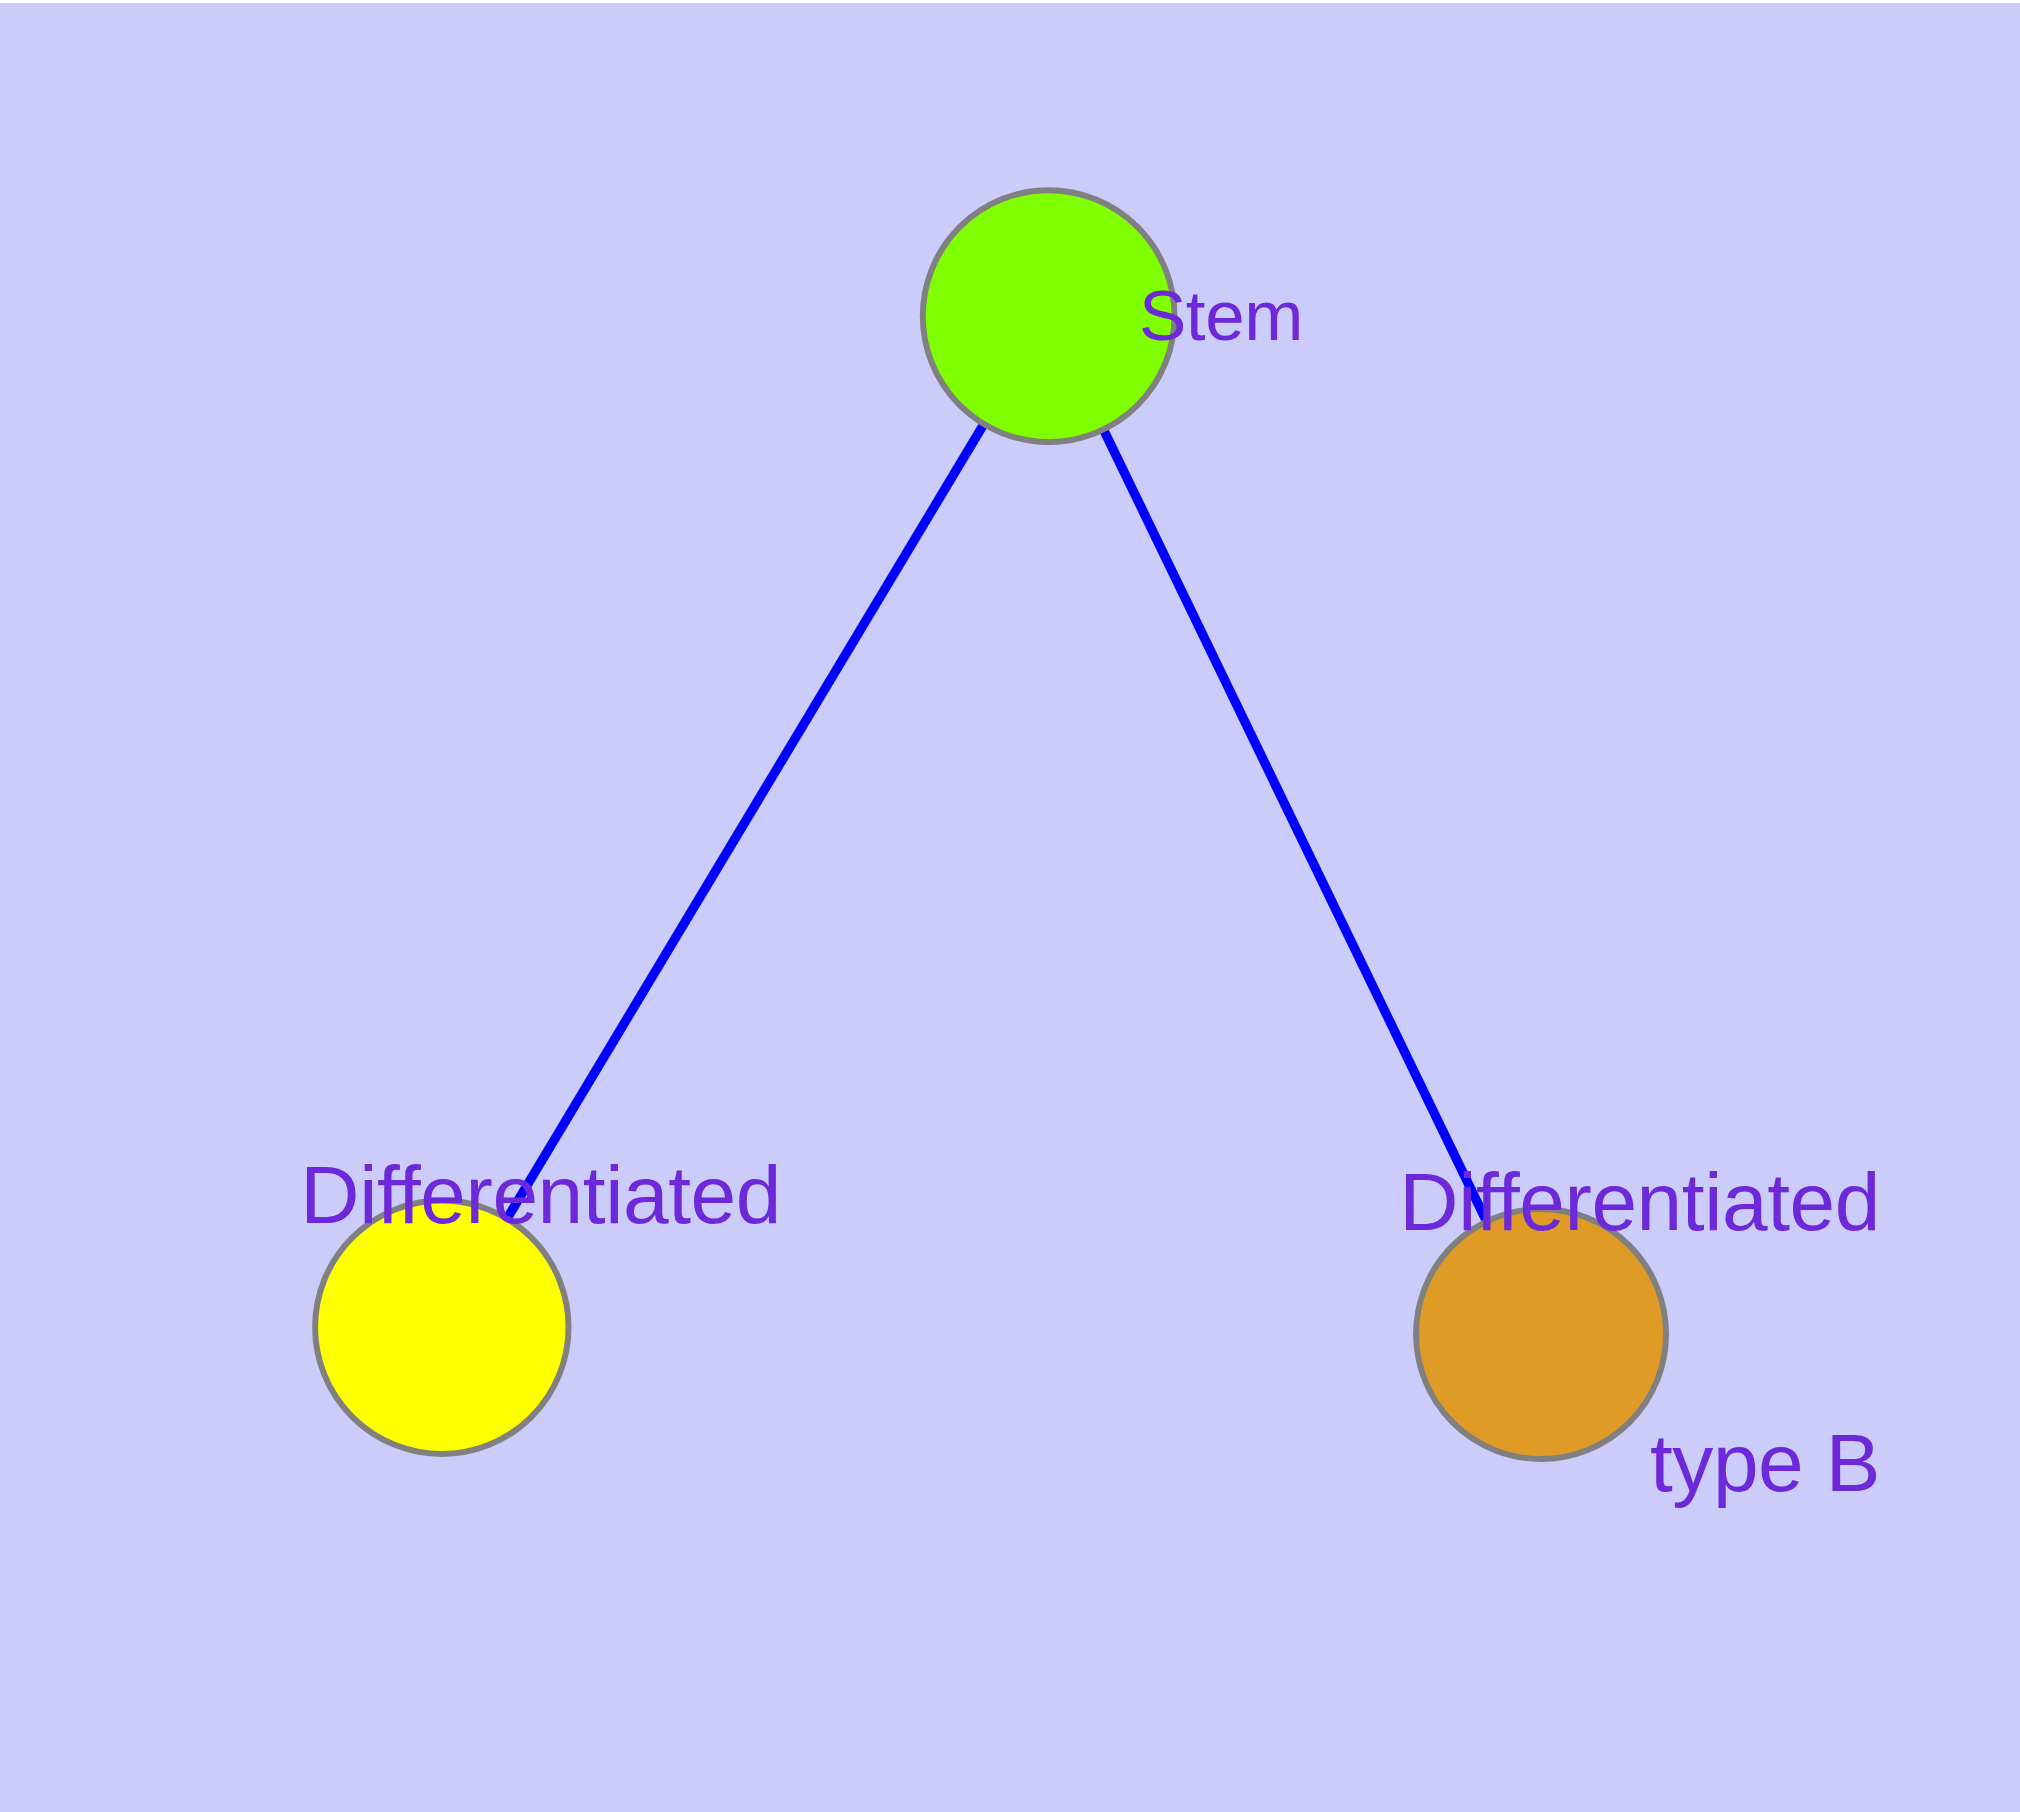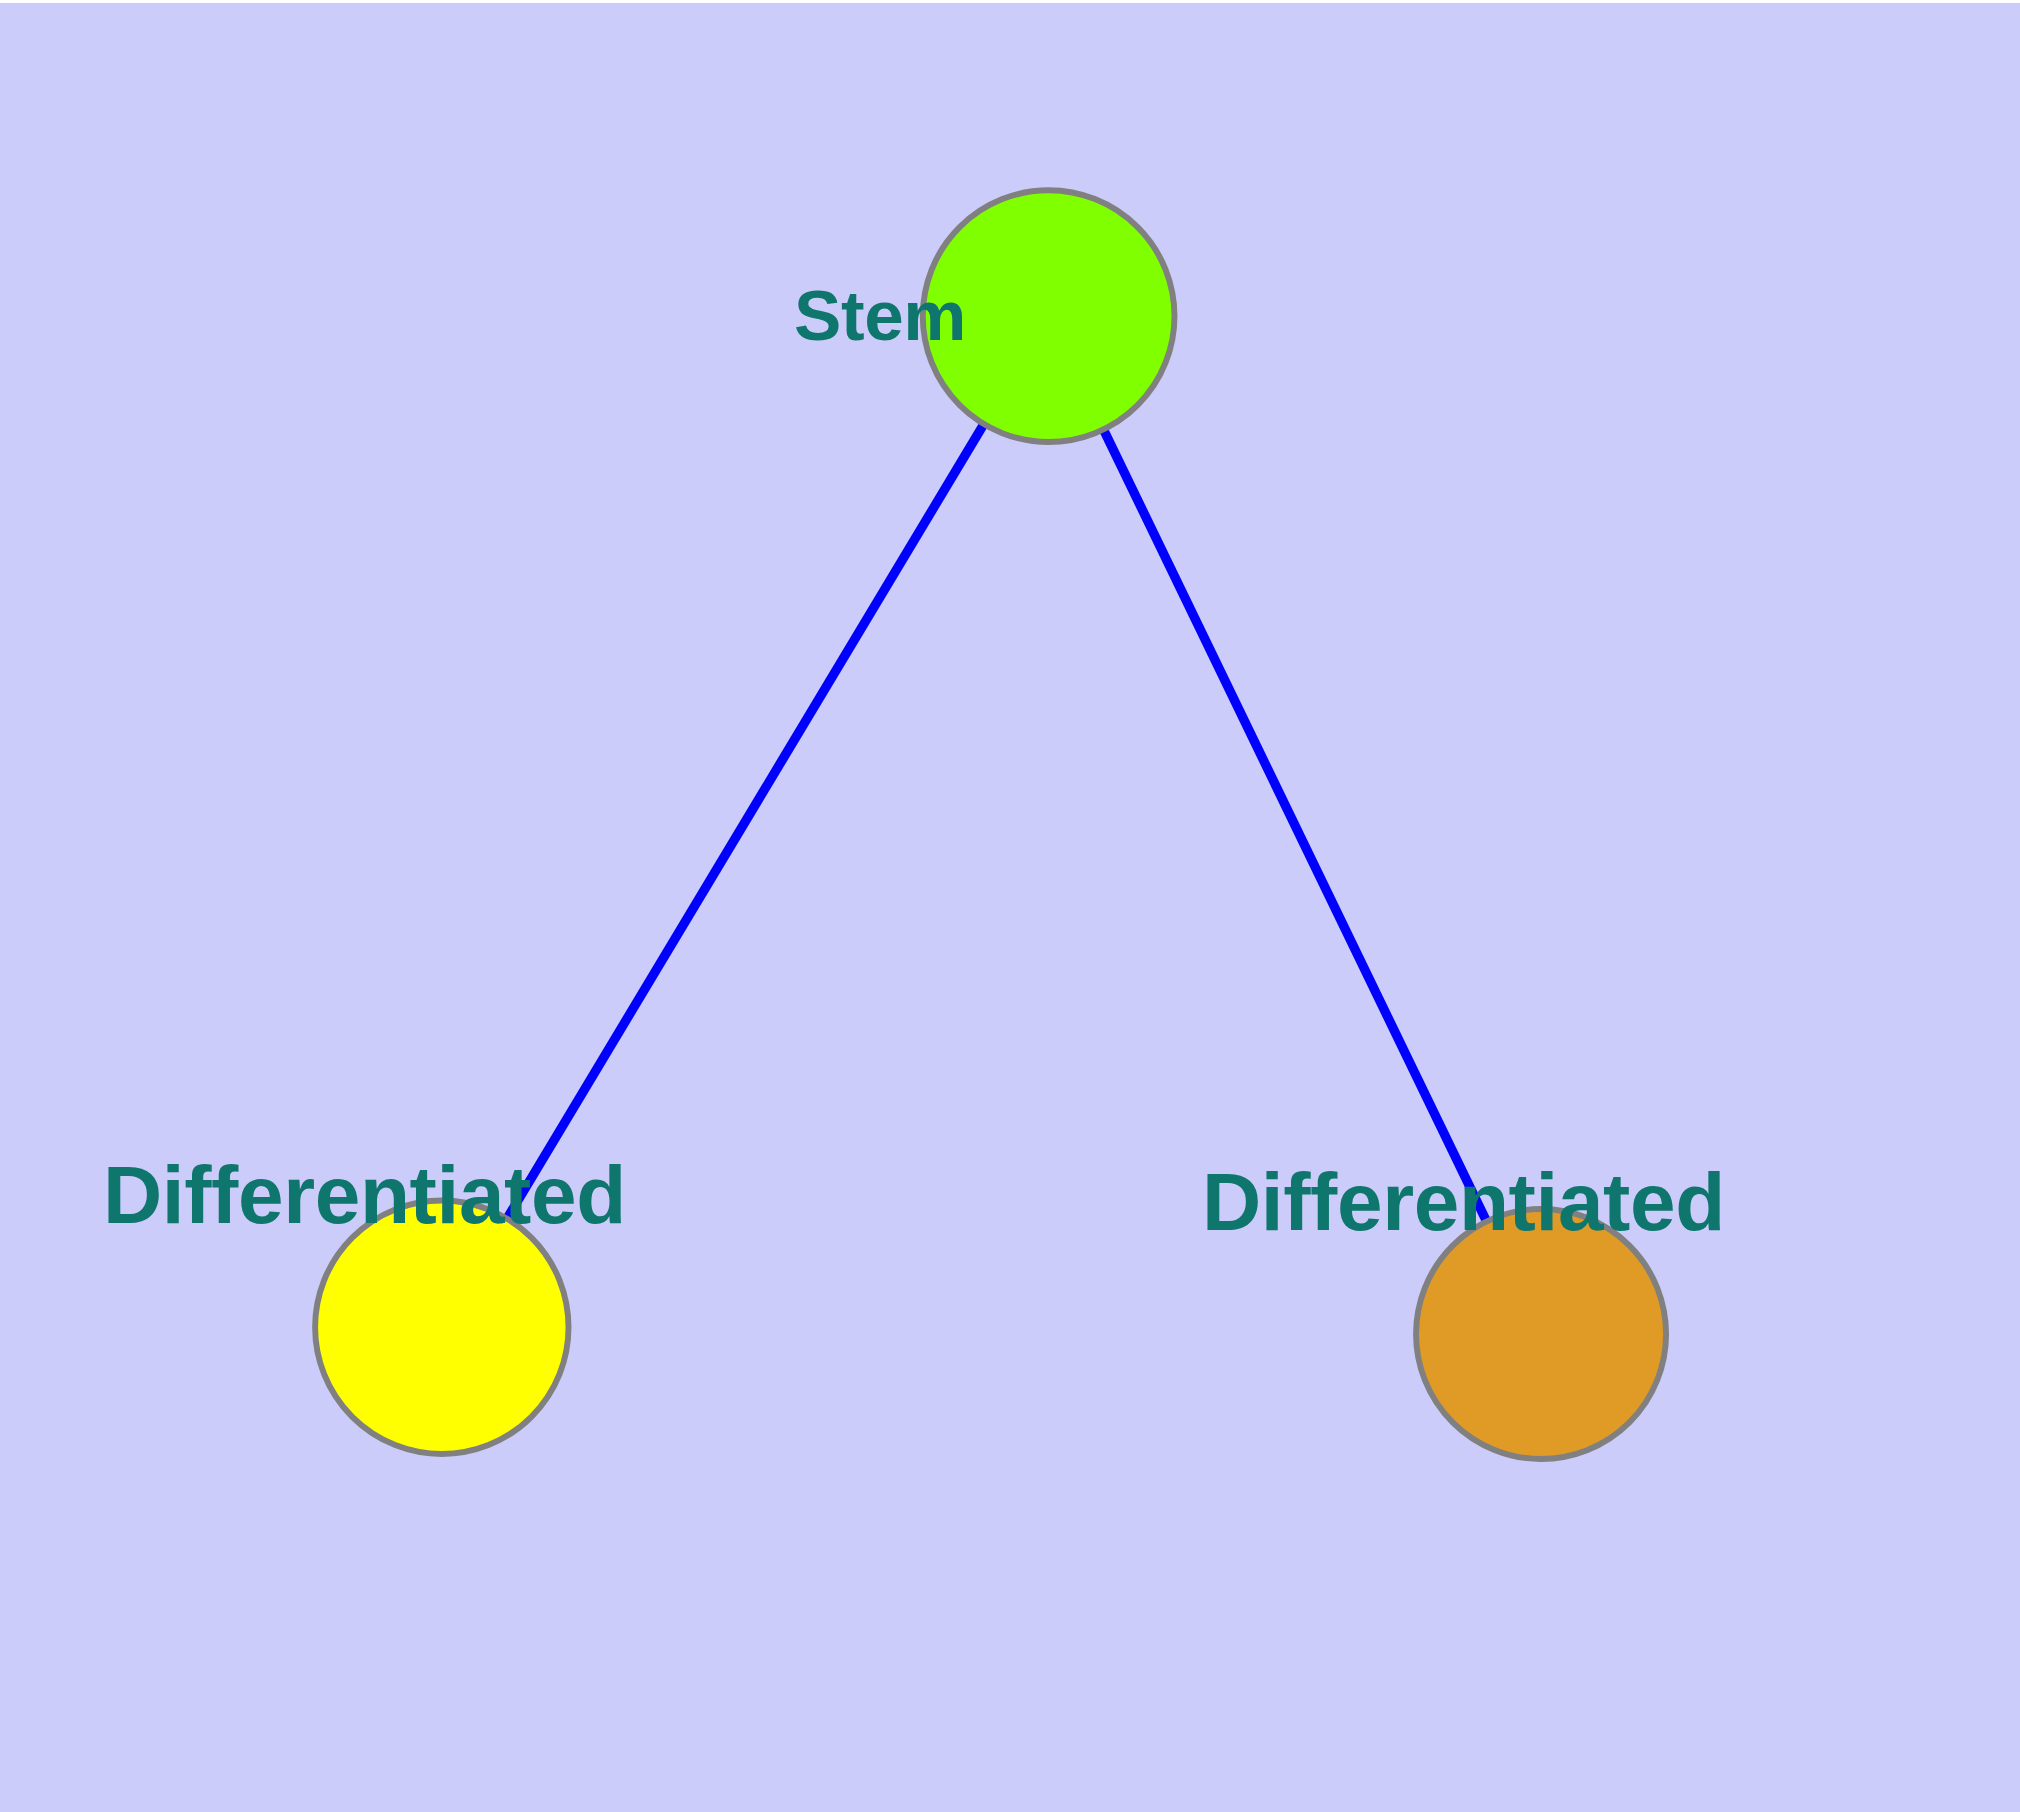--- a/index.html
+++ b/index.html
@@ -25,23 +25,23 @@
   }
   #graph-svg {
     position: absolute;
     left: 0;
     top: 0;
     width: 2021px;
     height: 1812px;
   }
   .node-label {
     position: absolute;
-    color: #0f766e;
-    font-weight: bold;
-    text-align: left;
+    color: #6d28d9;
+    font-weight: normal;
+    text-align: right;
     white-space: pre;
     line-height: 1.06;
     letter-spacing: -0.4px;
     pointer-events: none;
   }
   #label-stem {
     font-size: 71px;
     left: 794px;
     top: 273px;
     width: 509px;
@@ -86,16 +86,17 @@
   </svg>
 
   <div class="node-label" id="label-stem" style="left: 794px; top: 278px;">Stem</div>
 
   <div class="node-label" id="label-typeA" style="left: 103px; top: 978px;">
     <div>Differentiated</div>
   </div>
 
   <div class="node-label" id="label-typeB" style="left: 1202px; top: 985px;">
     <div>Differentiated</div>
+    <div>type B</div>
   </div>
 
 </div>
 
 
 </body></html>

